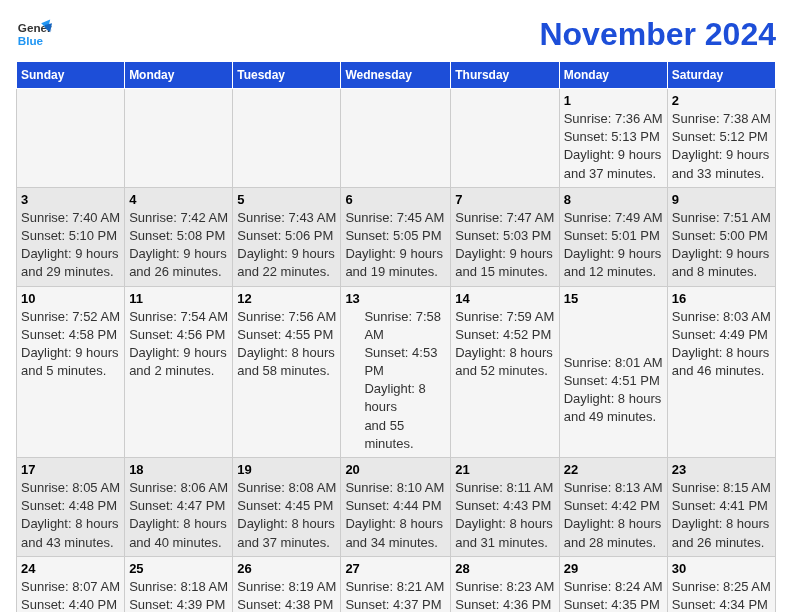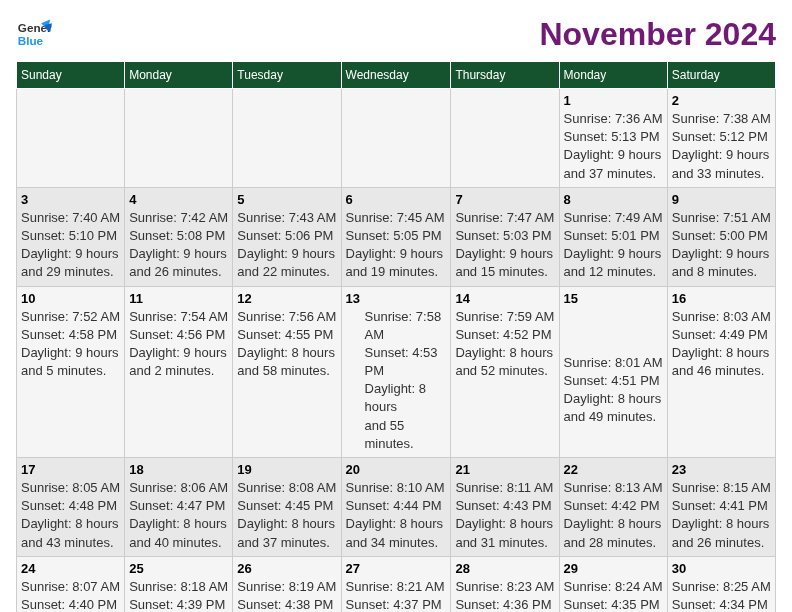--- a/index.html
+++ b/index.html
@@ -24,38 +24,38 @@
     .logo-icon {
       width: 36px;
       height: 36px;
     }
     .title-section {
       text-align: right;
     }
     .main-title {
       font-size: 32px;
       font-weight: bold;
-      color: #701a75;
+      color: #1d4ed8;
     }
     .subtitle {
       font-size: 15px;
       color: #555;
     }
     table {
       width: 100%;
       border-collapse: collapse;
       font-size: 11px;
     }
     thead tr th {
-      background: #14532d;
+      background: #1d4ed8;
       color: #fff;
       padding: 6px 4px;
       text-align: left;
       font-size: 12px;
-      font-weight: normal;
+      font-weight: bold;
       border: 1px solid #fff;
     }
     tbody tr td {
       border: 1px solid #ccc;
       vertical-align: top;
       padding: 4px;
       height: 80px;
       width: 113px;
     }
     tbody tr:nth-child(odd) td {

